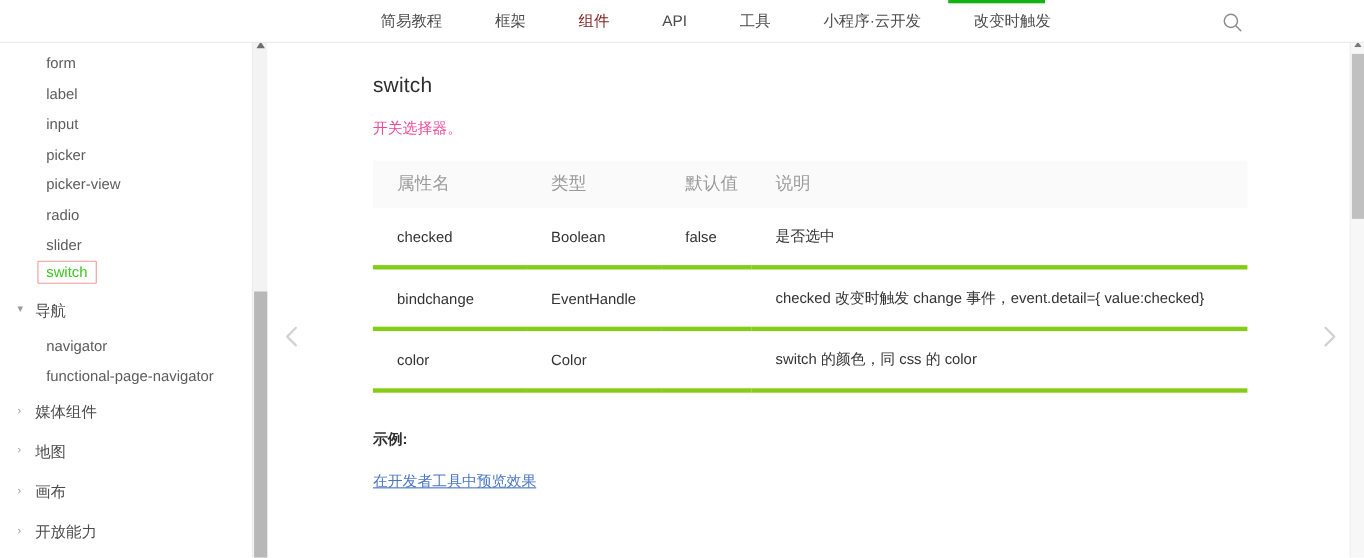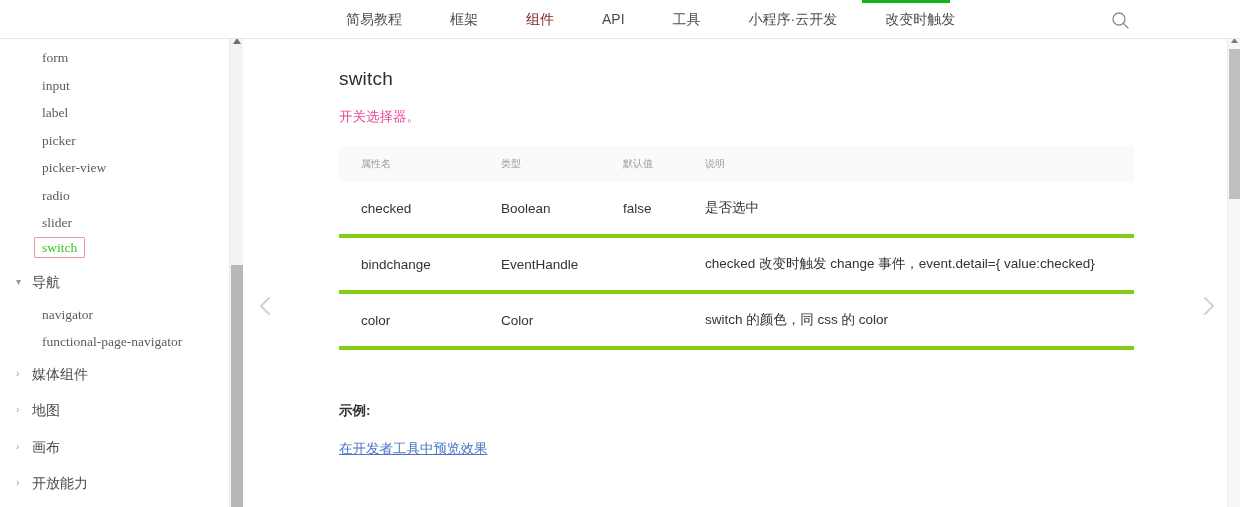--- a/index.html
+++ b/index.html
@@ -50,21 +50,21 @@
 
   
   .sidebar {
     position: absolute; top: 39px; left: 0; width: 229px; height: 468px;
     background: #fff; overflow: hidden;
   }
   .side-list { padding-top: 5px; }
   .side-leaf {
     font-size: 13.5px; color: #5c5c5c;
     padding: 0 0 0 42px; height: 27.5px; line-height: 27.5px;
-    cursor: pointer; white-space: nowrap; font-family: Liberation Serif, serif;
+    cursor: pointer; white-space: nowrap;
   }
   .side-leaf.selected {
     color: #3cc51f;
     display: inline-block;
     margin-left: 34px; padding: 0 7px;
     height: 21px; line-height: 19px;
     border: 1px solid #ef9a9a;
     border-radius: 1px;
   }
   .side-leaf-wrap { height: 27.5px; display: block; }
@@ -110,35 +110,35 @@
   p.subtitle {
     font-size: 13.5px; color: #ec4899; margin-top: 18px;
   }
 
   table.attrs {
     border-collapse: collapse; width: 795px; margin-top: 20px;
     table-layout: fixed;
   }
   table.attrs th {
     background: #fafafa; text-align: left; font-weight: normal;
-    font-size: 10px; color: #9b9b9b;
+    font-size: 16px; color: #9b9b9b;
     padding: 11px 0 11px 22px; height: 35px;
   }
   table.attrs td {
     font-size: 13.5px; color: #333; border-bottom: 4px solid #84cc16;
     padding: 17px 0 17px 22px; height: 49px; vertical-align: middle;
   }
   table.attrs tr.hdr th:first-child { padding-left: 22px; }
   .col-a { width: 140px; }
   .col-b { width: 122px; }
   .col-c { width: 82px; }
   .col-d { width: auto; }
 
   h3.example {
-    font-size: 13.5px; font-weight: bold; color: #2e2e2e; margin-top: 52px;
+    font-size: 13.5px; font-weight: bold; color: #2e2e2e; margin-top: 34px;
   }
   a.preview-link {
     display: inline-block; margin-top: 20px;
     font-size: 13.5px; color: #4a76c4; text-decoration: underline;
     cursor: pointer;
   }
 
   
   .arrow-nav {
     position: absolute; top: 291px; width: 22px; height: 30px;
@@ -189,24 +189,24 @@
     </div>
   </div>
 
   <div class="sidebar">
     <div class="side-list">
 
       <div class="side-leaf-wrap">
         <div class="side-leaf">form</div>
       </div>
       <div class="side-leaf-wrap">
+        <div class="side-leaf">label</div>
+      </div>
+      <div class="side-leaf-wrap">
         <div class="side-leaf">input</div>
-      </div>
-      <div class="side-leaf-wrap">
-        <div class="side-leaf">label</div>
       </div>
       <div class="side-leaf-wrap">
         <div class="side-leaf">picker</div>
       </div>
       <div class="side-leaf-wrap">
         <div class="side-leaf">picker-view</div>
       </div>
       <div class="side-leaf-wrap">
         <div class="side-leaf">radio</div>
       </div>

